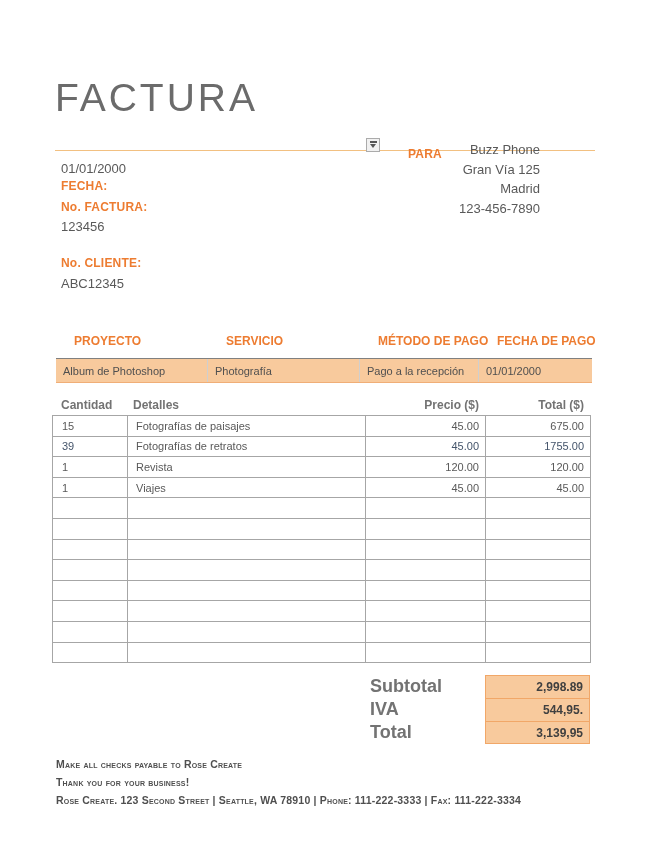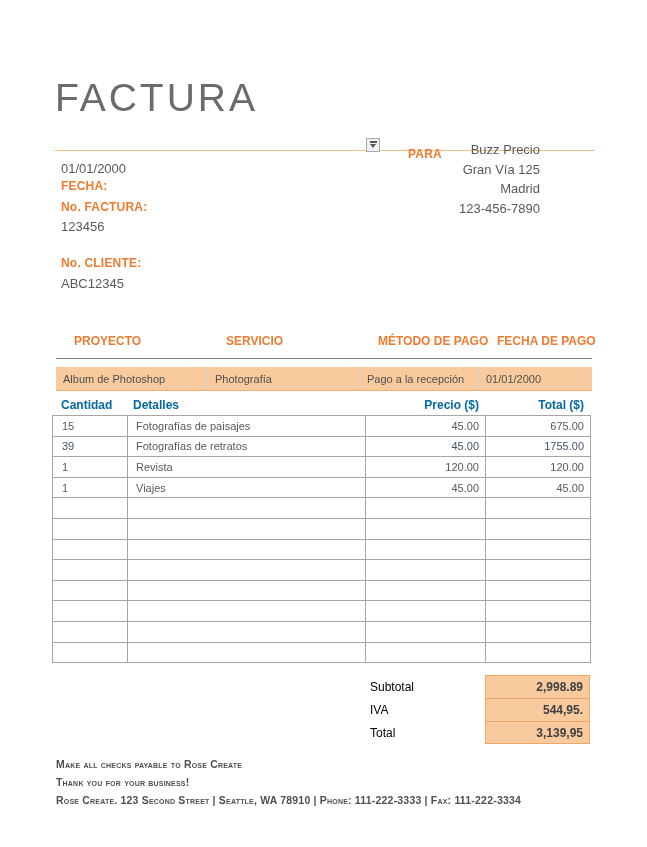--- a/index.html
+++ b/index.html
@@ -36,51 +36,51 @@
     border-left:3.5px solid transparent;border-right:3.5px solid transparent;border-top:4px solid #555;
   }
   .para-label{left:408px;top:141px;margin-top:6px;}
   .address{position:absolute;right:57px;top:140px;text-align:right;font-size:13px;line-height:19.7px;color:#595959;}
 
   
   .ptable-head{position:absolute;left:68px;top:334px;width:536px;display:flex;}
   .ptable-head .hcell{font-size:12px;font-weight:700;color:#ed7c31;box-sizing:border-box;padding-left:6px;}
   .ptable-rule{position:absolute;left:56px;top:358px;width:536px;height:1px;background:#808080;}
   .ptable-row{
-    position:absolute;left:56px;top:367px;width:536px;height:24px;display:flex;
+    position:absolute;left:56px;top:359px;width:536px;height:24px;display:flex;
     background:#f8ca9d;border-bottom:1px solid #f0ae77;box-sizing:border-box;
   }
   .ptable-row .cell{
     font-size:11px;color:#4f4f4f;box-sizing:border-box;padding:6px 4px 0 7px;
     border-right:1px solid #cfcfcf;height:100%;
   }
   .ptable-row .cell:last-child{border-right:none;}
   .pc1{width:152px;} .pc2{width:152px;} .pc3{width:119px;} .pc4{width:113px;}
 
   
   .itable-head{position:absolute;left:52px;top:398px;width:538px;display:flex;}
-  .itable-head .hcell{font-size:12px;font-weight:700;color:#0369a1;box-sizing:border-box;}
+  .itable-head .hcell{font-size:12px;font-weight:700;color:#737373;box-sizing:border-box;}
   .ic1{width:75px;padding-left:9px;} .ic2{width:238px;padding-left:6px;}
   .ic3{width:120px;text-align:right;padding-right:6px;} .ic4{width:105px;text-align:right;padding-right:6px;}
   .items-table{
     position:absolute;left:52px;top:415px;width:538px;border-collapse:collapse;table-layout:fixed;
   }
   .items-table td{
     border:1px solid #a6a6a6;height:20.6px;font-size:11px;color:#595959;
     padding:0 6px;box-sizing:border-box;overflow:hidden;white-space:nowrap;
   }
   .items-table td.qty{padding-left:9px;}
   .items-table td.det{padding-left:8px;}
   .items-table td.num{text-align:right;}
   .items-table td.navy{color:#44546a;}
 
   
   .totals{position:absolute;left:52px;top:675px;width:538px;}
   .trow{display:flex;height:23px;align-items:center;}
-  .tlabel{width:433px;box-sizing:border-box;padding-left:318px;font-size:12px;font-weight:400;color:#000000;}
+  .tlabel{width:433px;box-sizing:border-box;padding-left:318px;font-size:18px;font-weight:700;color:#737373;}
   .tvalue{
     width:105px;height:100%;box-sizing:border-box;background:#f8ca9d;
     border:1px solid #f1a768;border-bottom:none;
     font-size:12px;font-weight:700;color:#404040;text-align:right;
     display:flex;align-items:center;justify-content:flex-end;padding-right:6px;
   }
   .trow:last-child .tvalue{border-bottom:1px solid #f1a768;}
 
   
   .footer{position:absolute;left:56px;top:755px;font-size:10.5px;line-height:18px;
@@ -102,21 +102,21 @@
 
   <div class="olabel nocli-label">No. CLIENTE:</div>
   <div class="gvalue nocli-value">ABC12345</div>
 
   <button class="dropdown-btn">
     <span class="dd-glyph"></span>
   </button>
   <div class="olabel para-label">PARA</div>
 
   <div class="address">
-    <div>Buzz Precio</div>
+    <div>Buzz Phone</div>
     <div>Gran Vía 125</div>
     <div>Madrid</div>
     <div>123-456-7890</div>
   </div>
 
   <div class="ptable-head">
     <div class="hcell pc1">PROYECTO</div>
     <div class="hcell pc2">SERVICIO</div>
     <div class="hcell pc3">MÉTODO DE PAGO</div>
     <div class="hcell pc4">FECHA DE PAGO</div>

